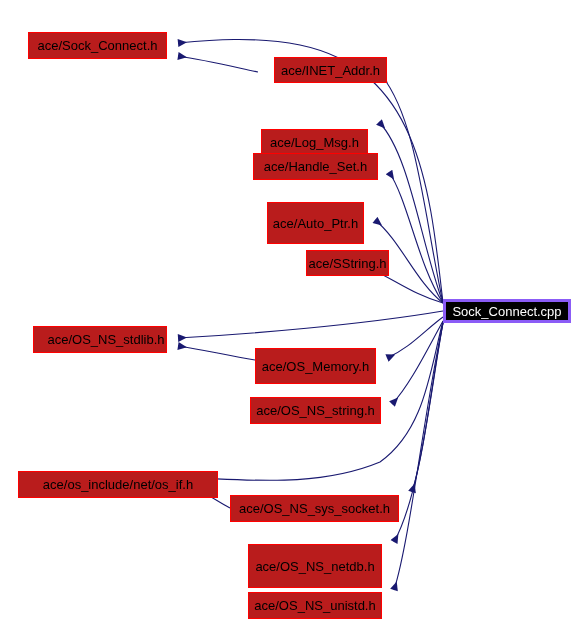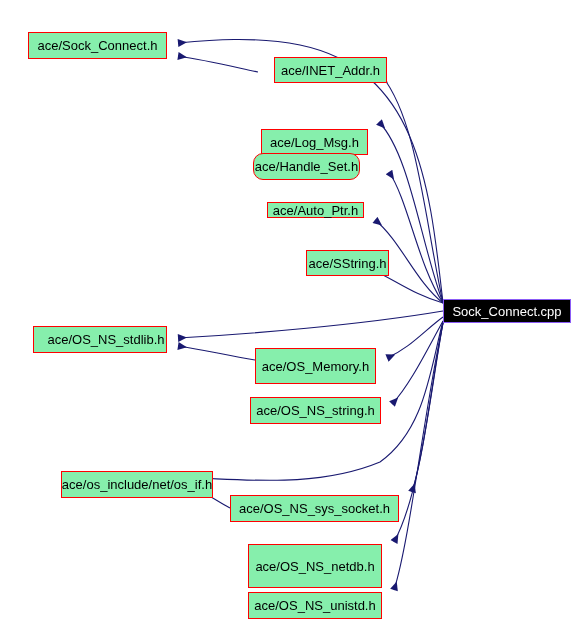--- a/index.html
+++ b/index.html
@@ -25,27 +25,27 @@
   .node {
     position: absolute;
     box-sizing: border-box;
     display: flex;
     align-items: center;
     justify-content: center;
     white-space: nowrap;
   }
   .node-header {
     border: 1px solid #ff0000;
-    background: #86efac;
+    background: #b91c1c;
     color: #000000;
     font-size: 13px;
     letter-spacing: 0px;
   }
   .node-root {
-    border: 1px solid #8b5cf6;
+    border: 3px solid #8b5cf6;
     background: #000000;
     color: #ffffff;
     font-size: 13px;
   }
   .node-label {
     line-height: 1;
     padding: 0 2px;
   }
 </style>
 </head>
@@ -82,39 +82,39 @@
   <div id="node-group">
       <div class="node node-header" style="left: 28px; top: 32px; width: 139px; height: 27px;">
         <span class="node-label">ace/Sock_Connect.h</span>
       </div>
       <div class="node node-header" style="left: 274px; top: 57px; width: 113px; height: 26px;">
         <span class="node-label">ace/INET_Addr.h</span>
       </div>
       <div class="node node-header" style="left: 261px; top: 105px; width: 107px; height: 26px; margin-top: 24px;">
         <span class="node-label">ace/Log_Msg.h</span>
       </div>
-      <div class="node node-header" style="left: 253px; top: 153px; width: 107px; height: 27px; border-radius: 10px;">
+      <div class="node node-header" style="left: 253px; top: 153px; width: 125px; height: 27px;">
         <span class="node-label">ace/Handle_Set.h</span>
       </div>
-      <div class="node node-header" style="left: 267px; top: 202px; width: 97px; height: 16px;">
+      <div class="node node-header" style="left: 267px; top: 202px; width: 97px; height: 42px;">
         <span class="node-label">ace/Auto_Ptr.h</span>
       </div>
       <div class="node node-header" style="left: 266px; top: 250px; width: 83px; height: 26px; margin-left: 40px;">
         <span class="node-label">ace/SString.h</span>
       </div>
       <div class="node node-header" style="left: 33px; top: 326px; width: 134px; height: 27px; padding-left: 12px;">
         <span class="node-label">ace/OS_NS_stdlib.h</span>
       </div>
       <div class="node node-header" style="left: 255px; top: 348px; width: 121px; height: 36px;">
         <span class="node-label">ace/OS_Memory.h</span>
       </div>
       <div class="node node-header" style="left: 250px; top: 397px; width: 131px; height: 27px; text-align: right;">
         <span class="node-label">ace/OS_NS_string.h</span>
       </div>
-      <div class="node node-header" style="left: 18px; top: 471px; width: 152px; height: 27px; margin-left: 43px;">
+      <div class="node node-header" style="left: 18px; top: 471px; width: 200px; height: 27px;">
         <span class="node-label">ace/os_include/net/os_if.h</span>
       </div>
       <div class="node node-header" style="left: 230px; top: 495px; width: 169px; height: 27px;">
         <span class="node-label">ace/OS_NS_sys_socket.h</span>
       </div>
       <div class="node node-header" style="left: 248px; top: 544px; width: 134px; height: 44px;">
         <span class="node-label">ace/OS_NS_netdb.h</span>
       </div>
       <div class="node node-header" style="left: 248px; top: 592px; width: 134px; height: 27px;">
         <span class="node-label">ace/OS_NS_unistd.h</span>

